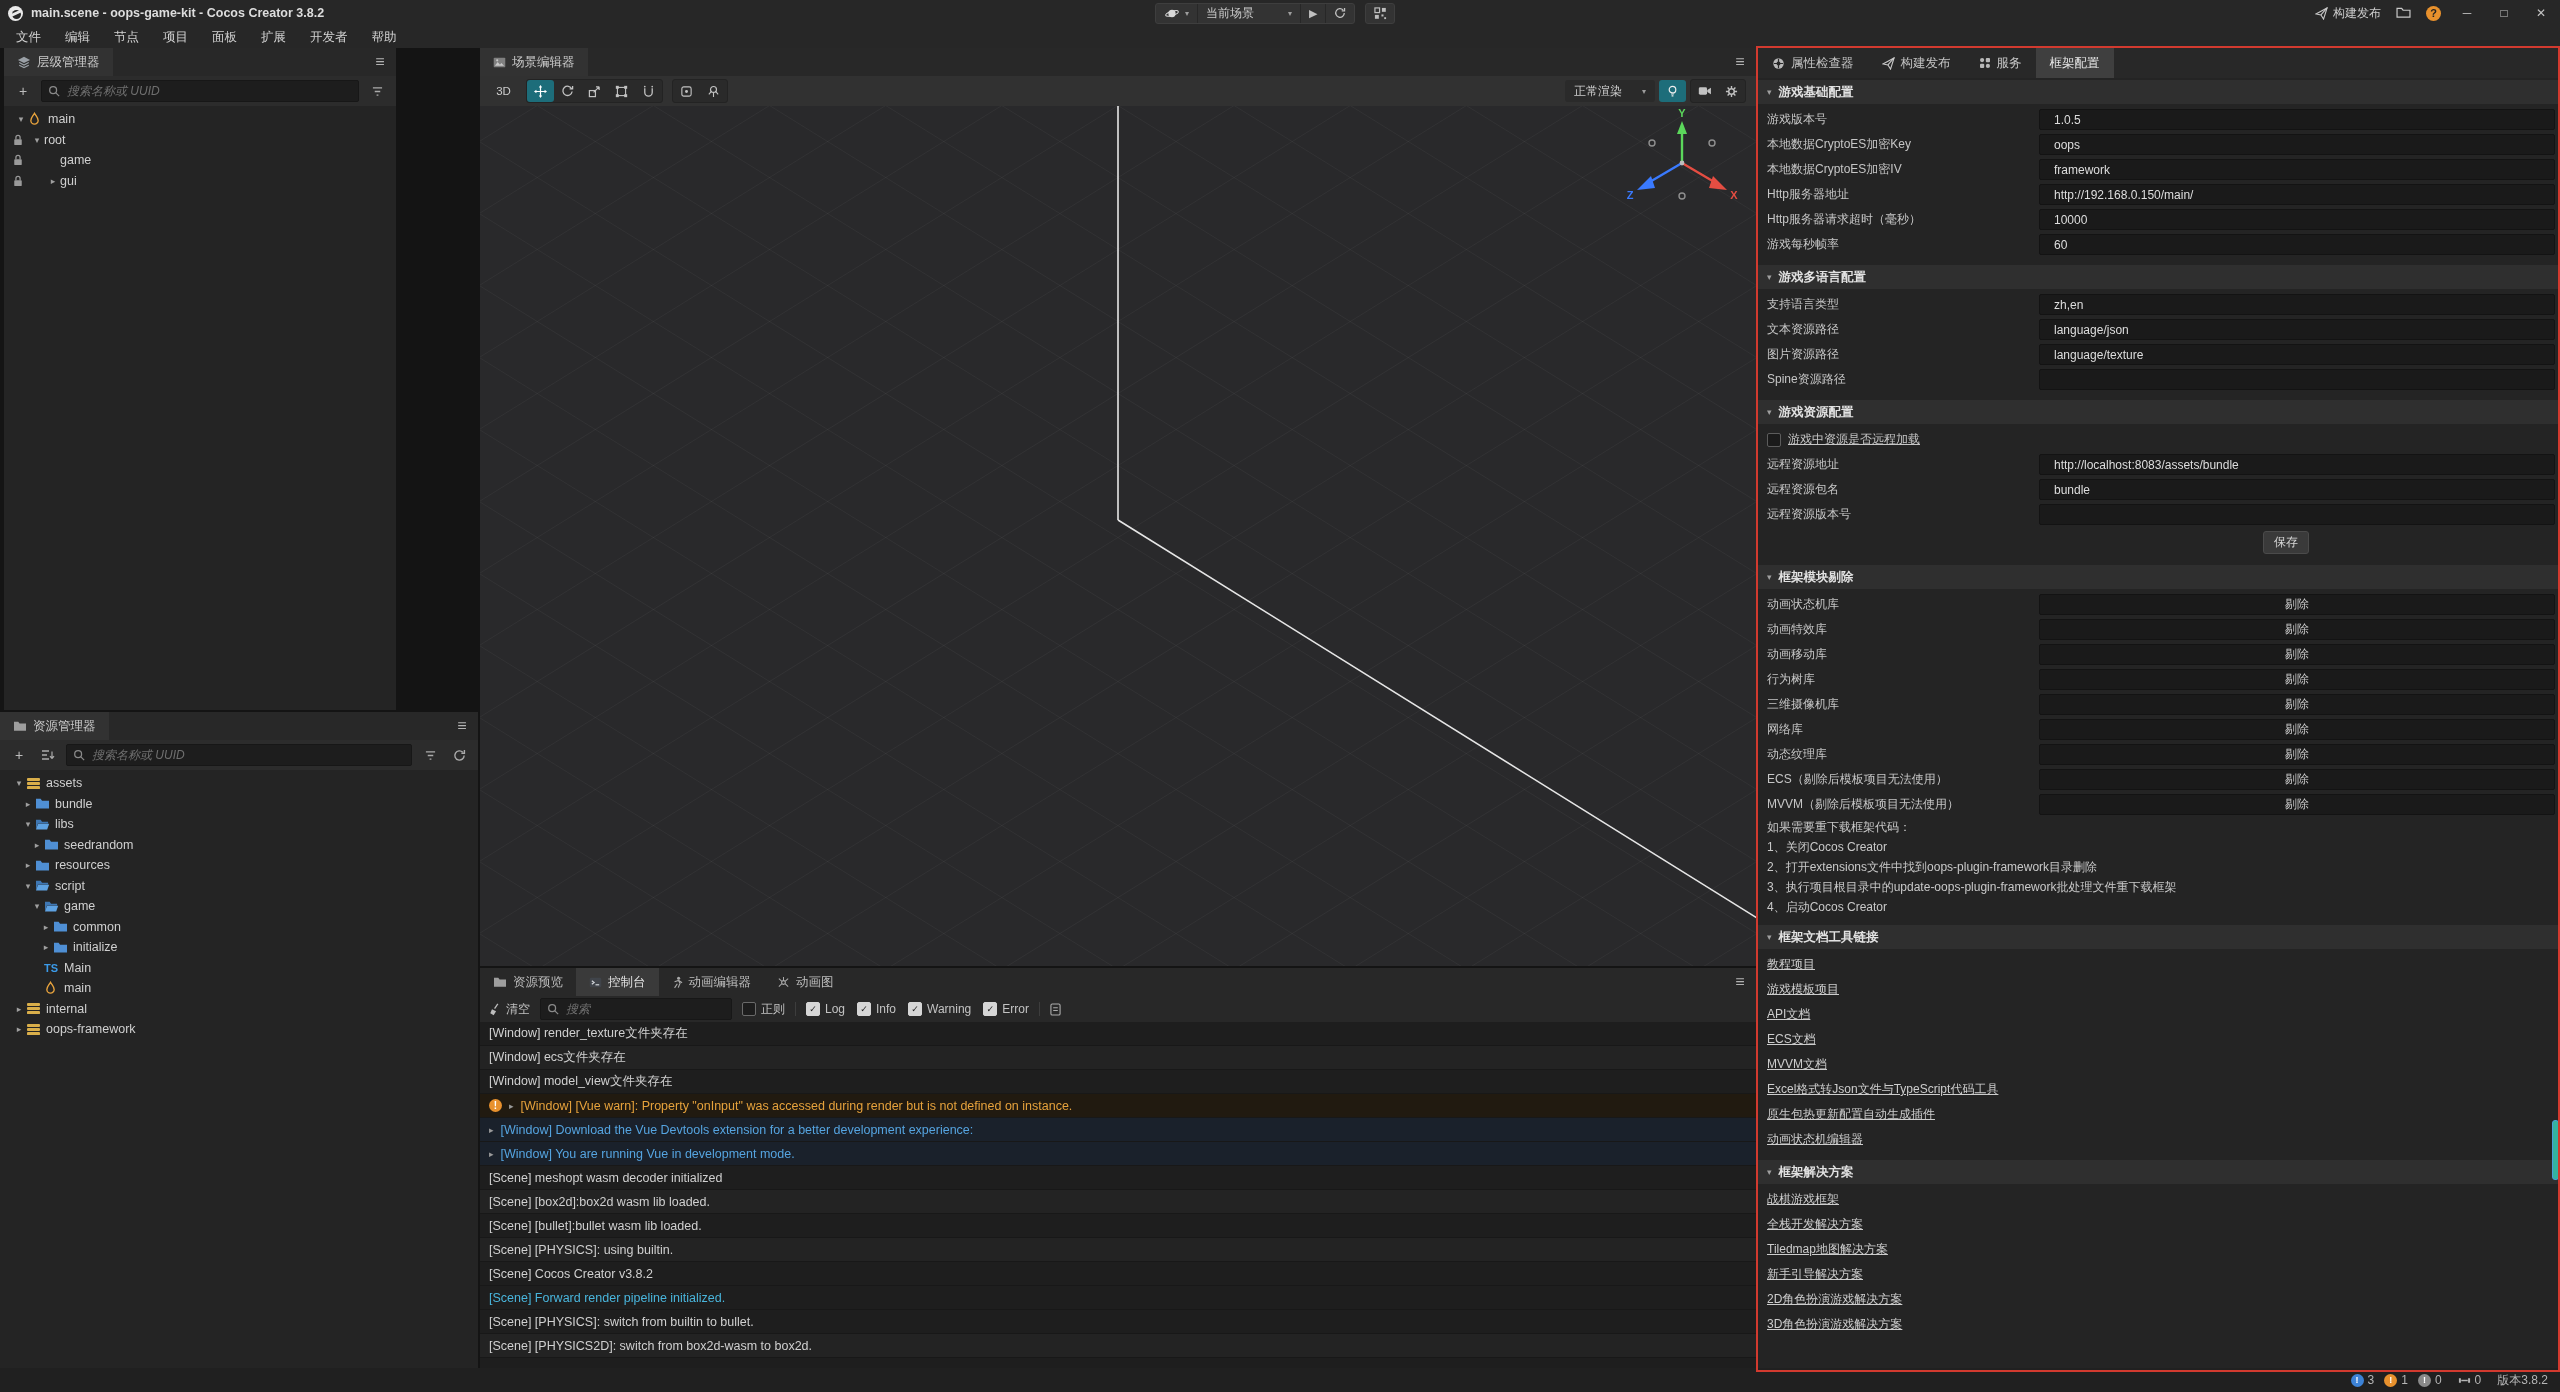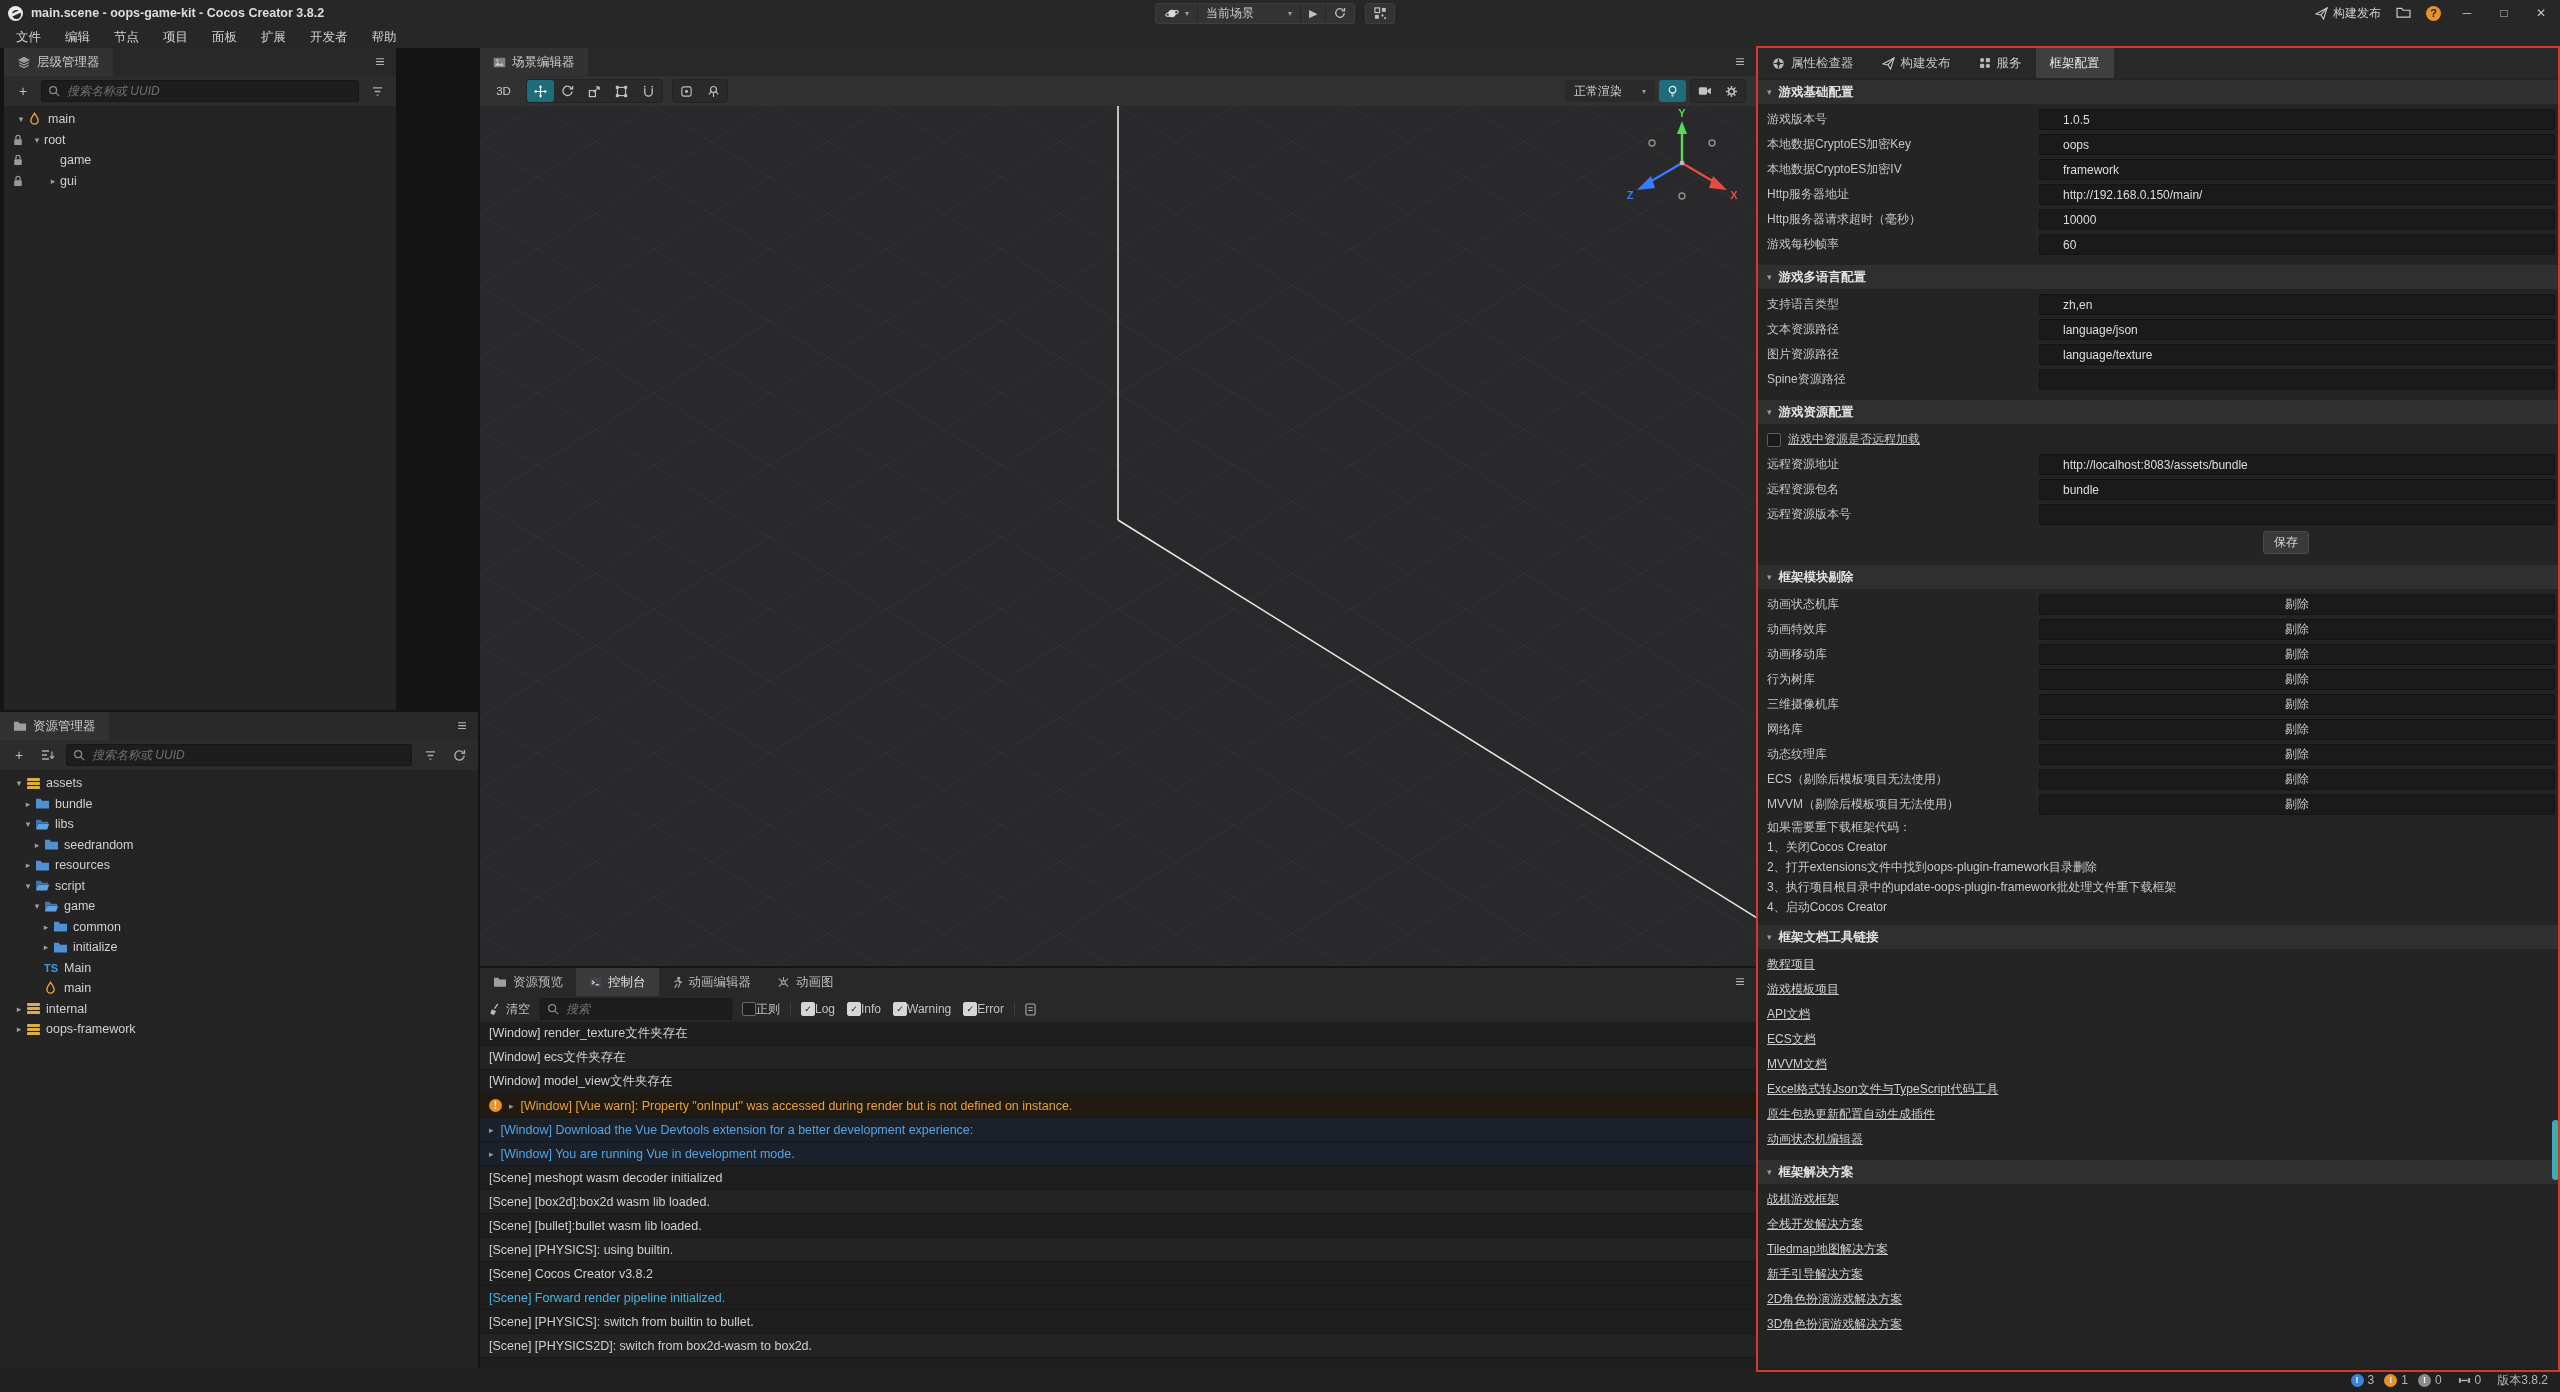--- a/index.html
+++ b/index.html
@@ -50,41 +50,41 @@
   .select{height:22px;background:#2a2a2a;border-radius:3px;display:flex;align-items:center;gap:20px;padding:0 9px;color:#cccccc;font-size:12px;}
   .viewport{position:absolute;left:0;top:58px;right:0;bottom:0;background:#29292b;}
   
   .ctab{display:flex;align-items:center;gap:6px;padding:0 13px;color:#bdbdbd;font-size:12.5px;}
   .ctab.active{background:#3a3a3a;color:#e3e3e3;}
   .ctoolbar{height:26px;background:#282828;display:flex;align-items:center;padding:0 9px;gap:10px;}
   .clearbtn{display:flex;gap:4px;color:#c0c0c0;font-size:12px;align-items:center;}
   .csearch{width:178px;flex:none;}
   .cb{width:12px;height:12px;border:1px solid #6a6a6a;background:#1d1d1d;border-radius:2px;display:inline-flex;align-items:center;justify-content:center;font-size:9px;color:#1d1d1d;flex:none;}
   .cb.checked{background:#d6d6d6;border-color:#d6d6d6;color:#222222;}
-  .cbl{display:flex;align-items:center;color:#c3c3c3;font-size:12px;}
+  .cbl{display:flex;align-items:center;gap:5px;color:#c3c3c3;font-size:12px;}
   .vsep{width:1px;height:14px;background:#3d3d3d;}
   .logs{position:absolute;top:54px;left:0;right:0;bottom:0;background:#1e1e1e;}
   .lrow{height:24px;display:flex;align-items:center;padding:0 9px;font-size:12.5px;color:#d0d0d0;border-bottom:1px solid #181818;box-sizing:border-box;}
   .lrow.alt{background:#232323;}
   .lrow.warn{color:#e6a23c;background:#211a10;}
   .lrow.info{color:#55a4e0;background:#1a212b;}
   .lrow.cyan{color:#49b5dc;}
   .wicon{width:13px;height:13px;border-radius:50%;background:#e8912d;color:#ffffff;font-size:10px;font-weight:700;display:flex;align-items:center;justify-content:center;margin-right:7px;flex:none;}
   .xarrow{color:#9a9a9a;font-size:9px;margin-right:7px;flex:none;}
   
   .itabs{height:30px;background:#282828;display:flex;}
   .itab{display:flex;align-items:center;gap:6px;padding:0 14px;color:#c4c4c4;font-size:12.5px;}
   .itab.active{background:#3f3f3f;color:#e8e8e8;}
   .icontent{position:absolute;top:30px;left:0;right:0;bottom:0;background:#242424;padding-top:2px;overflow:hidden;}
   .isec-header{height:24px;background:#2f2f2f;display:flex;align-items:center;gap:7px;padding:0 9px;margin-bottom:3px;color:#e2e2e2;font-size:12.5px;font-weight:700;}
   .isec{margin-bottom:8px;}
   .caret{color:#9f9f9f;font-size:9px;}
   .irow{height:25px;display:flex;align-items:center;padding:0 5px 0 9px;}
   .ilabel{width:272px;flex:none;font-size:12px;color:#c6c6c6;white-space:nowrap;overflow:hidden;}
-  .ifield{flex:1;height:19px;background:#1a1a1a;border:1px solid #131313;border-radius:2px;color:#dedede;font-size:12px;padding:0 23px;outline:none;}
+  .ifield{flex:1;height:19px;background:#1a1a1a;border:1px solid #131313;border-radius:2px;color:#dedede;font-size:12px;padding:0 14px;outline:none;}
   .modbar{flex:1;height:19px;background:#1a1a1a;border:1px solid #131313;border-radius:2px;color:#c9c9c9;font-size:12px;display:flex;align-items:center;justify-content:center;cursor:pointer;}
   .note{height:20px;line-height:20px;padding-left:9px;font-size:12px;color:#c9c9c9;white-space:nowrap;}
   .linkrow{height:25px;display:flex;align-items:center;padding-left:9px;}
   .linkrow a{color:#cdcdcd;font-size:12px;text-decoration:underline;cursor:pointer;}
   .savewrap{height:30px;display:flex;align-items:center;padding-left:505px;}
   .savebtn{background:#3a3a3a;border:1px solid #4b4b4b;border-radius:3px;color:#d8d8d8;font-size:12px;padding:2px 10px;cursor:pointer;}
   .ichk{width:12px;height:12px;border:1px solid #5c5c5c;background:#1a1a1a;border-radius:2px;margin-right:7px;flex:none;}
   .iscroll{position:absolute;right:1px;width:5px;height:58px;top:1072px;background:#35b2a0;border-radius:3px;border:1px solid #4a9eda;}
   .red-frame{position:absolute;left:1756px;top:46px;width:800px;height:1322px;border:2px solid #d23a2f;pointer-events:none;z-index:60;}
   

